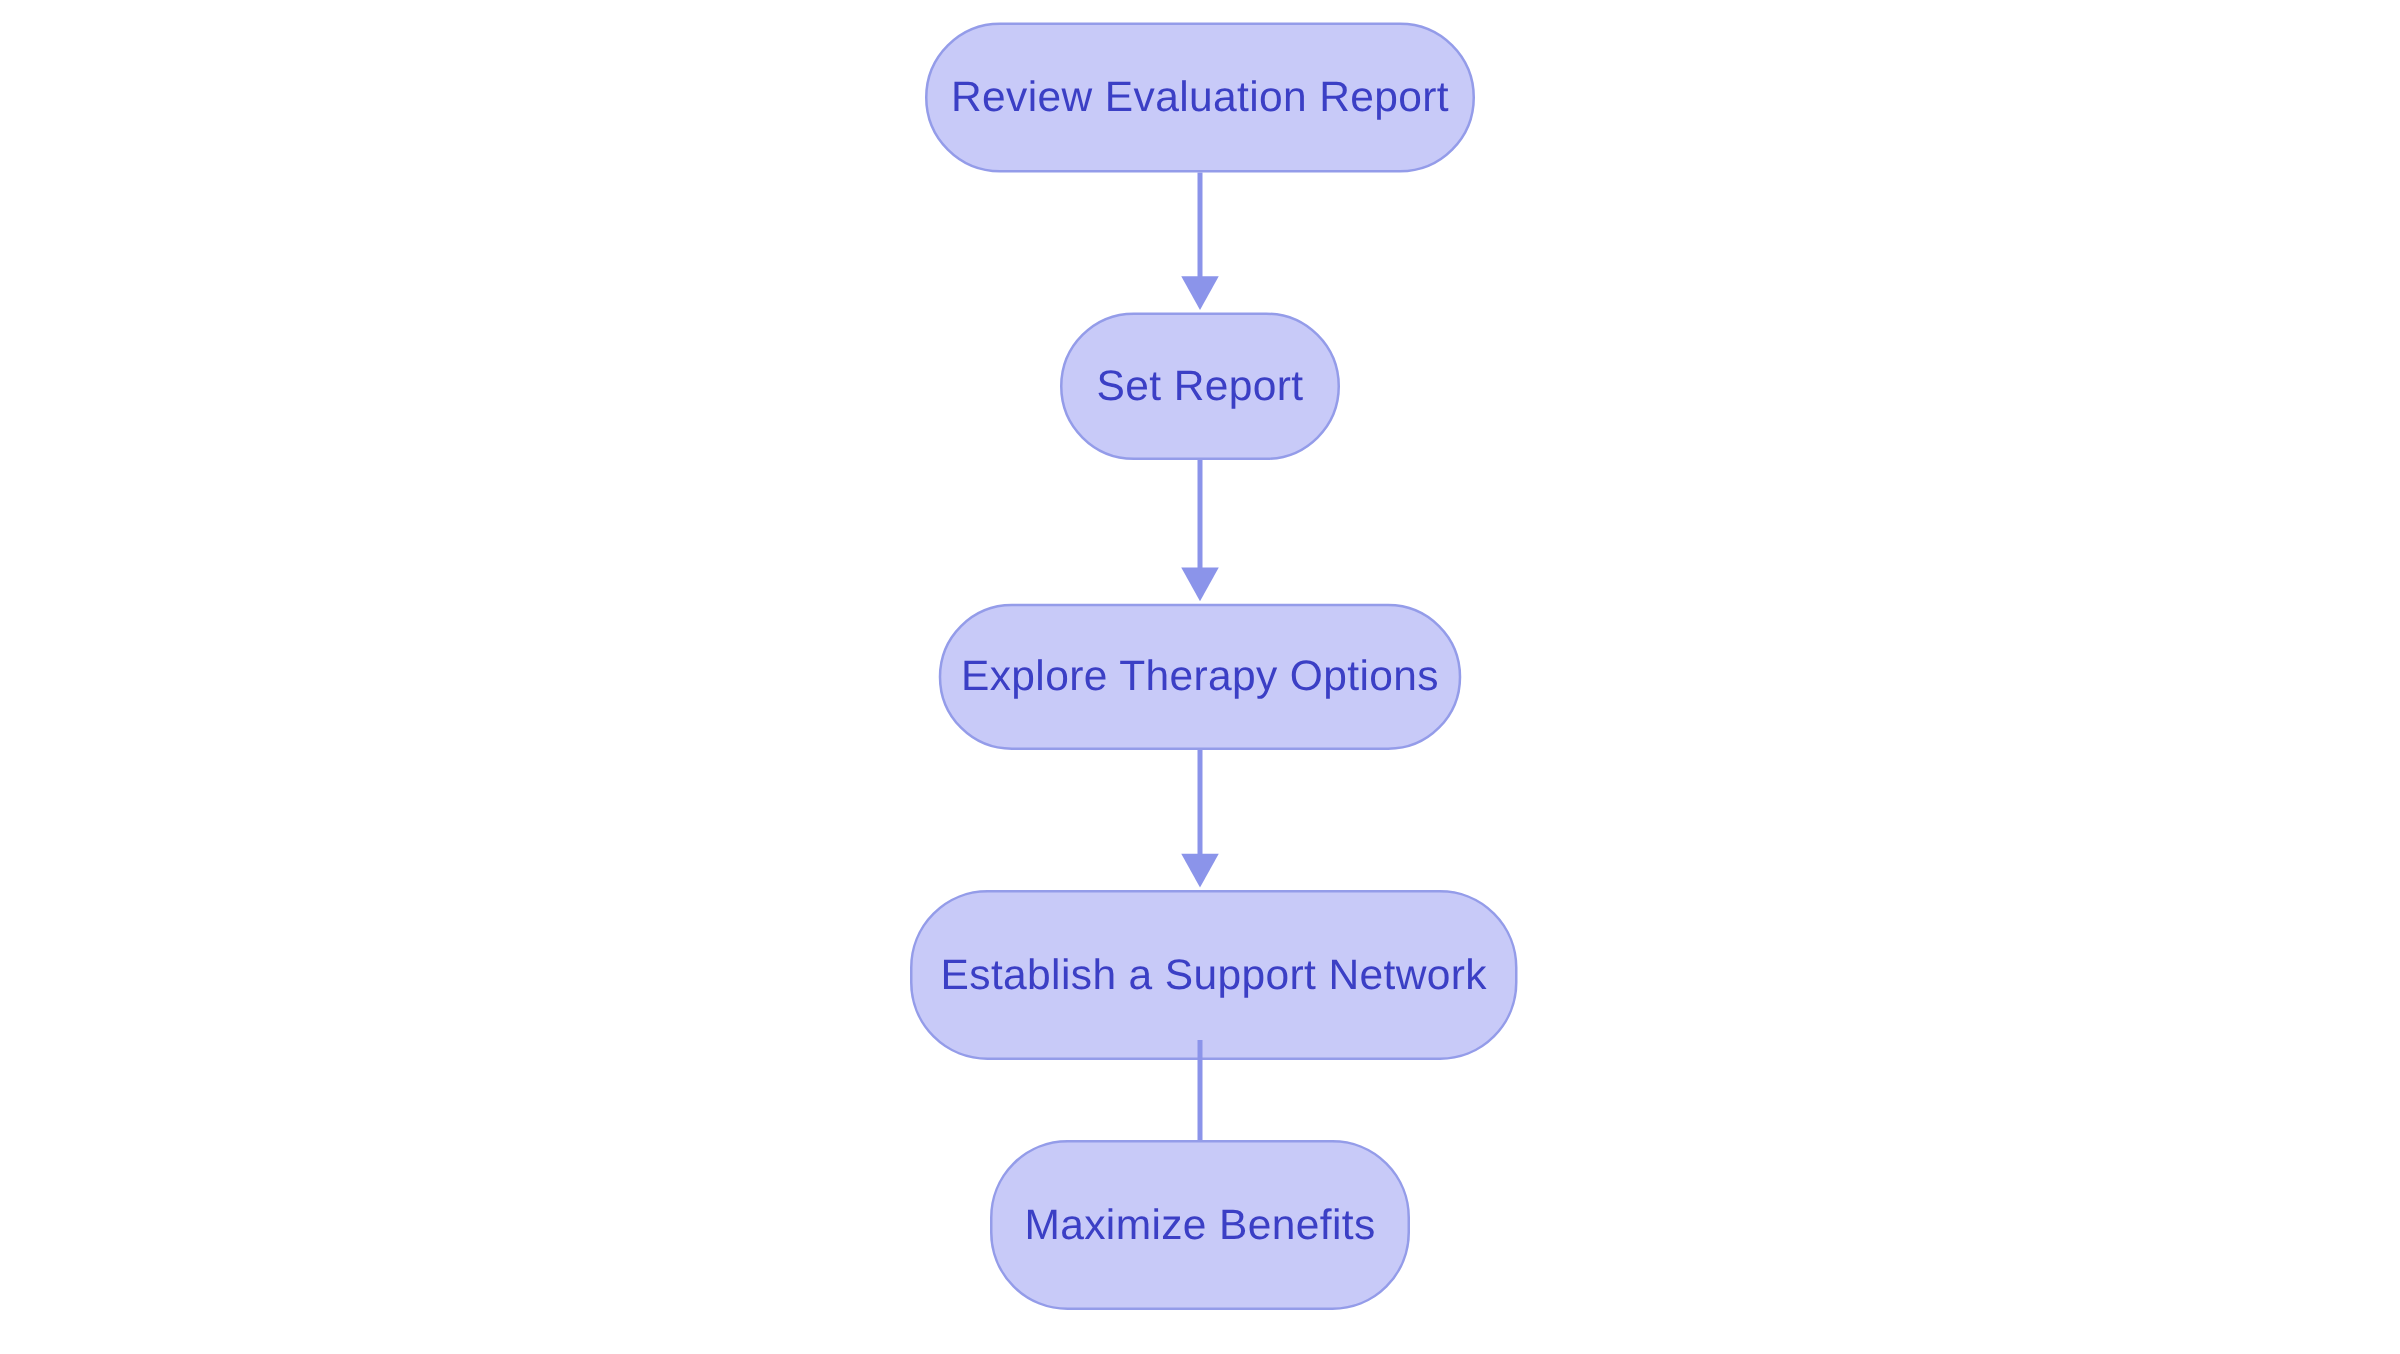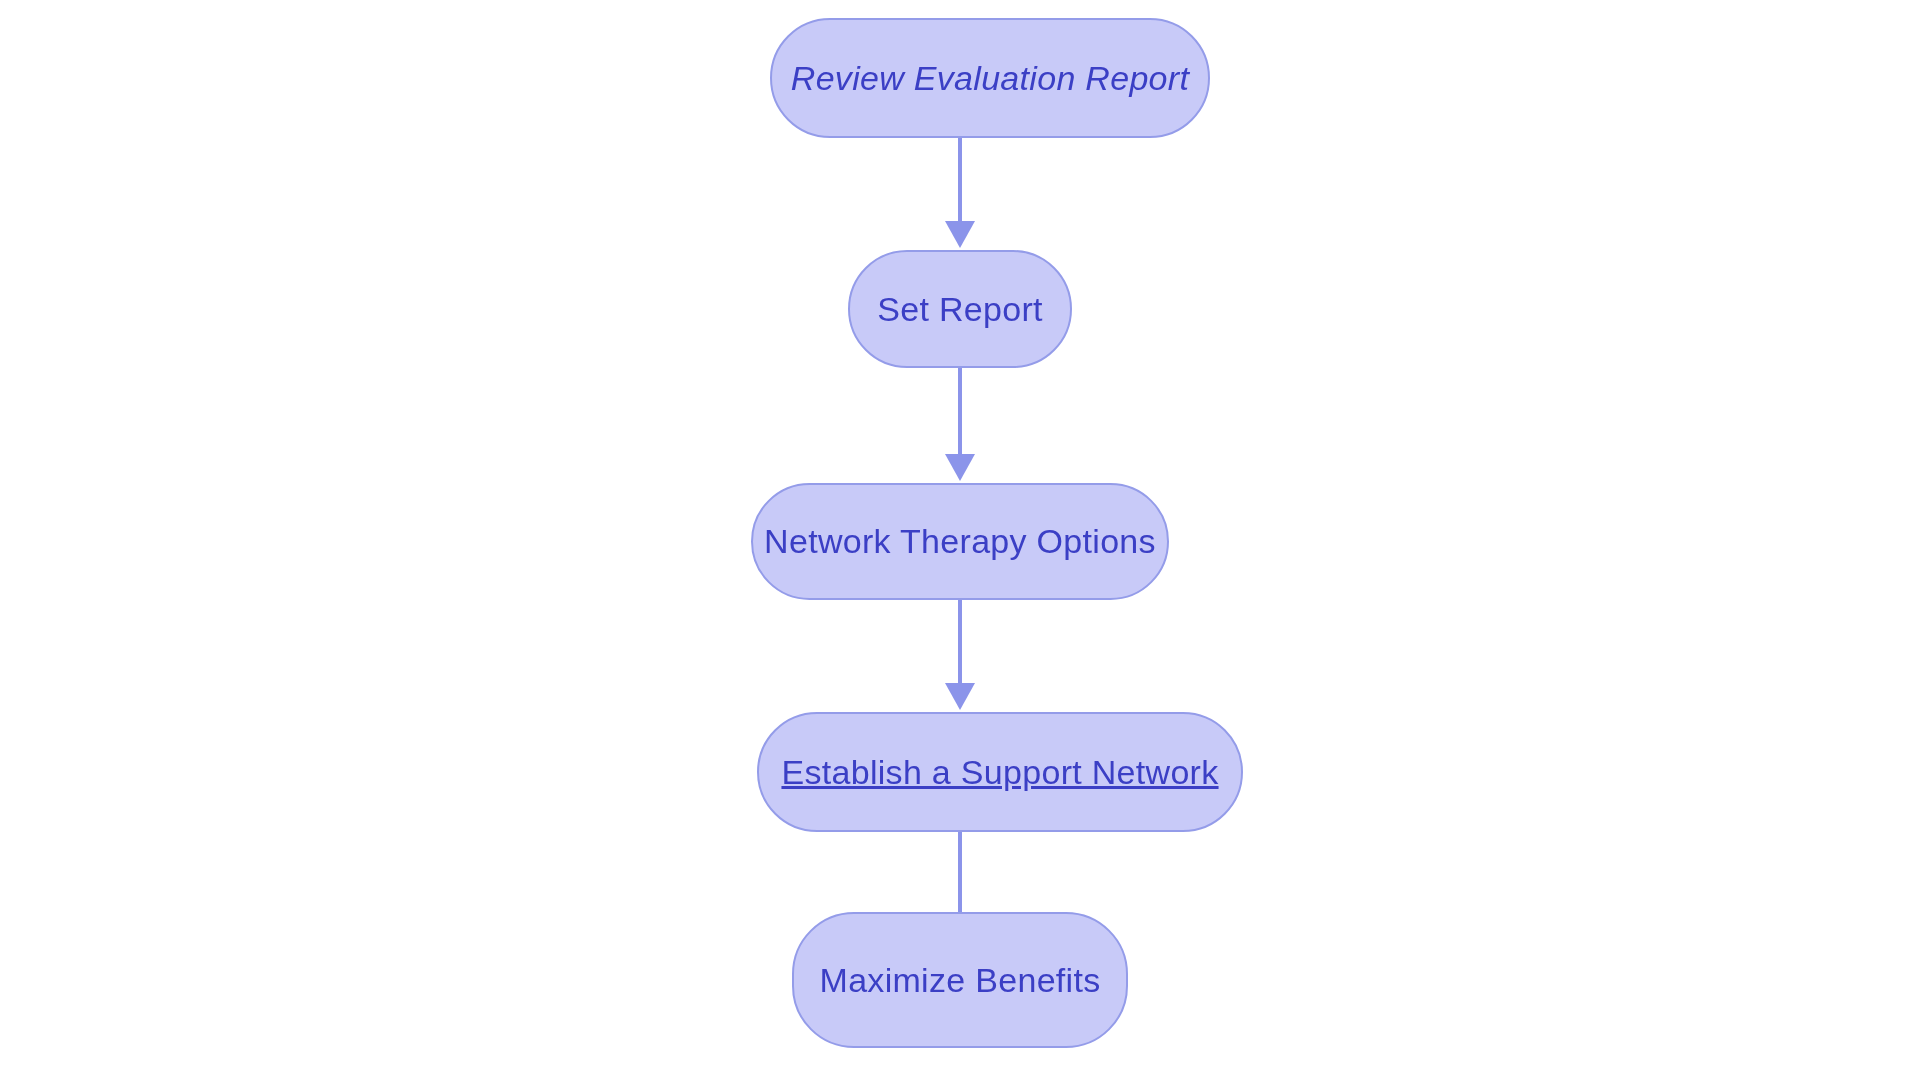--- a/index.html
+++ b/index.html
@@ -28,24 +28,24 @@
     border: 2px solid var(--node-border, #949ce9);
     border-radius: 62px;
     color: var(--node-text, #3b3fc5);
     font-size: 34px;
     letter-spacing: 0.3px;
     white-space: nowrap;
     text-align: center;
   }
 
   
-  .node-1 { left: 770px; top: 18px;  width: 440px; height: 120px; font-style: italic; }
+  .node-1 { left: 740px; top: 18px;  width: 440px; height: 120px; }
   .node-2 { left: 848px; top: 250px; width: 224px; height: 118px; }
   .node-3 { left: 751px; top: 483px; width: 418px; height: 117px; }
-  .node-4 { left: 757px; top: 712px; width: 486px; height: 120px; text-decoration: underline; }
+  .node-4 { left: 728px; top: 712px; width: 486px; height: 136px; }
   .node-5 { left: 792px; top: 912px; width: 336px; height: 136px; }
 
   .flow-arrow {
     position: absolute;
     left: 945px;   
     width: 30px;
   }
 
   .arrow-1 { top: 138px; height: 110px; }
   .arrow-2 { top: 368px; height: 113px; }
@@ -89,21 +89,21 @@
   <div class="flow-node node-2">
     <span>Set Report</span>
   </div>
 
   <div class="flow-arrow arrow-2">
     <div class="shaft"></div>
     <div class="head"></div>
   </div>
 
   <div class="flow-node node-3">
-    <span>Network Therapy Options</span>
+    <span>Explore Therapy Options</span>
   </div>
 
   <div class="flow-arrow arrow-3">
     <div class="shaft"></div>
     <div class="head"></div>
   </div>
 
   <div class="flow-node node-4">
     <span>Establish a Support Network</span>
   </div>

